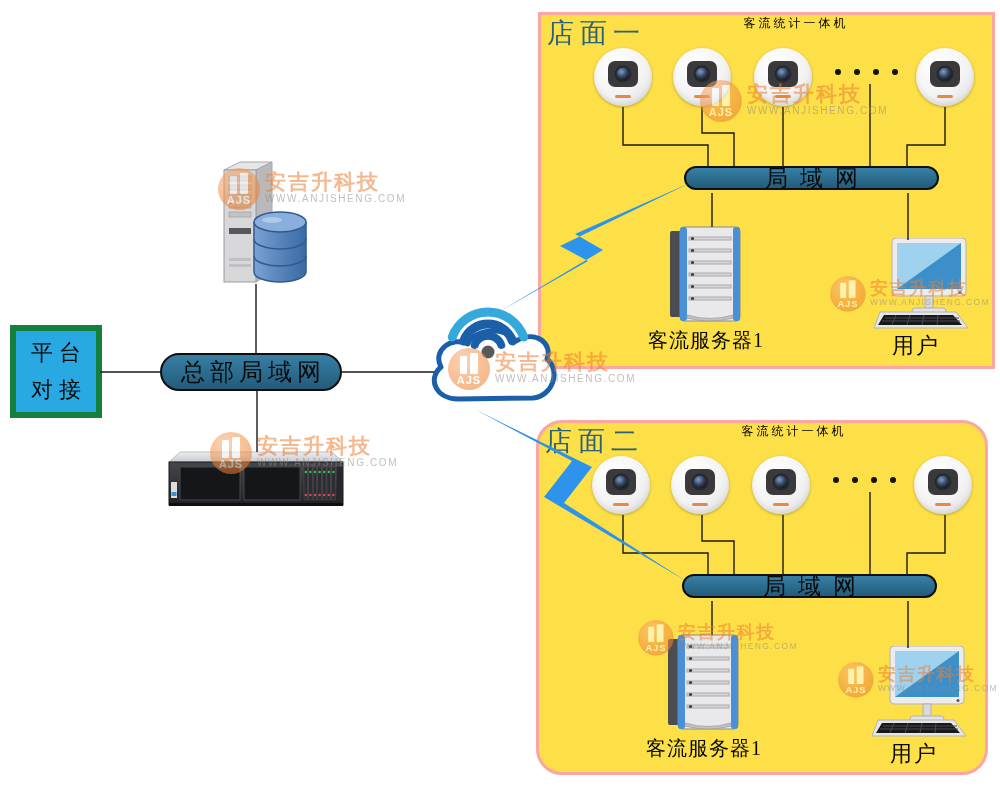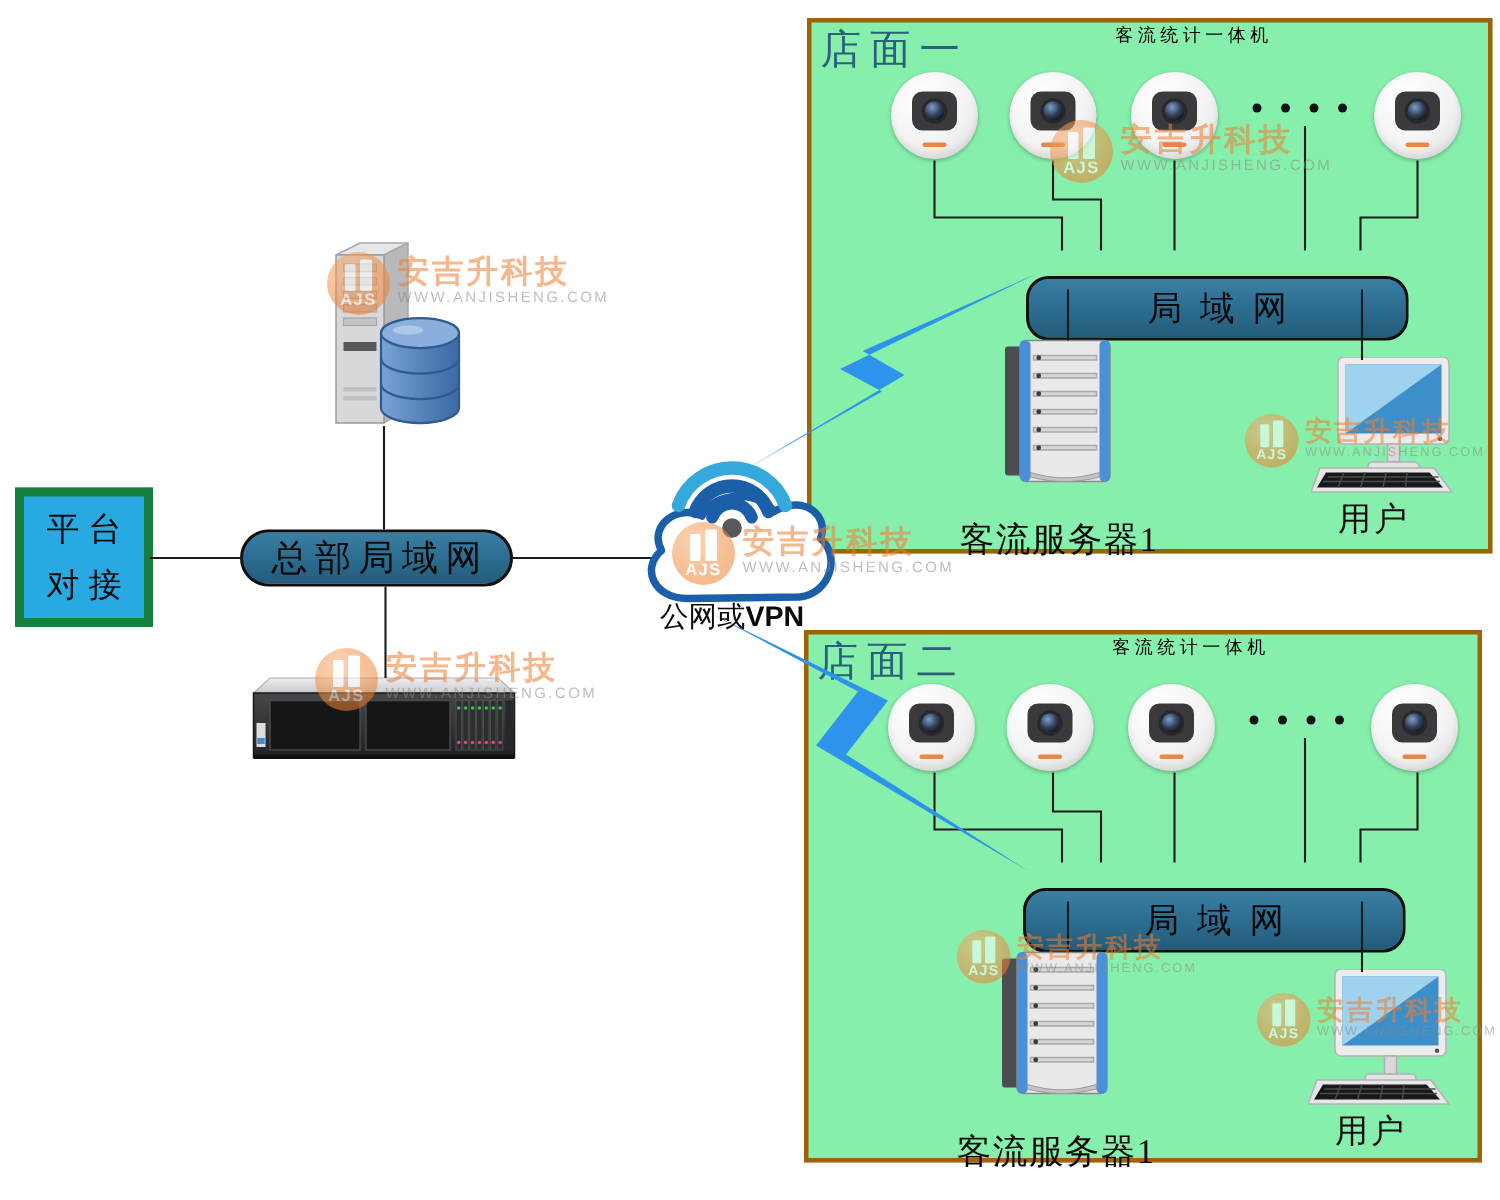--- a/index.html
+++ b/index.html
@@ -1,22 +1,22 @@
 <!DOCTYPE html>
 <html><head>
 <meta charset="utf-8">
 <style>
   html,body{margin:0;padding:0;background:#fff;}
   #canvas{position:relative;width:1000px;height:800px;background:#fff;overflow:hidden;
           font-family:"Liberation Serif",serif;color:#111;}
   
   #wires{position:absolute;left:0;top:0;z-index:5;pointer-events:none;}
   
-  .store-box{position:absolute;width:457px;height:357px;background:#86efac;
-             border:3px solid #a16207;box-sizing:border-box;z-index:1;}
+  .store-box{position:absolute;width:457px;height:357px;background:#fde047;
+             border:3px solid #fca5a5;box-sizing:border-box;z-index:1;}
   #store2{width:452px;height:355px;}
   .store-title{position:absolute;left:6px;top:0;font-size:27px;color:#2A607A;letter-spacing:6px;}
   .cam-title{position:absolute;left:150px;top:0;width:210px;text-align:center;
              font-size:12px;letter-spacing:3px;color:#000;}
   
   .camera{position:absolute;width:58px;height:58px;border-radius:50%;
           background:radial-gradient(circle at 35% 28%,#ffffff 0%,#f3f3f3 55%,#d9d9d9 100%);
           box-shadow:0 1px 3px rgba(0,0,0,.28), inset 0 -3px 4px rgba(0,0,0,.07);}
   .camera .lens-housing{position:absolute;left:50%;top:44%;transform:translate(-50%,-50%);
           width:30px;height:26px;border-radius:7px;background:#3a3a3c;}
@@ -24,36 +24,36 @@
           width:13px;height:13px;border-radius:50%;border:2px solid #27282c;
           background:radial-gradient(circle at 38% 32%,#7d9fcc 0%,#33415a 45%,#14161a 80%);}
   .camera .cam-brand{position:absolute;left:50%;bottom:8px;transform:translateX(-50%);
           width:16px;height:3px;border-radius:2px;background:#e98744;}
   .cam-dots{position:absolute;left:294px;top:54px;display:flex;gap:13px;}
   .cam-dots i{width:6px;height:6px;border-radius:50%;background:#141414;}
   
   .lan-pill{position:absolute;background:linear-gradient(180deg,#3a7fa3 0%,#2E7194 40%,#245b7a 100%);
             border:2.5px solid #0f0f0f;border-radius:15px;box-sizing:border-box;
             display:flex;align-items:center;justify-content:center;}
-  .store-lan{left:143px;top:151px;width:255px;height:43px;margin-top:18px;}
+  .store-lan{left:143px;top:151px;width:255px;height:24px;}
   .lan-pill span{font-size:23px;letter-spacing:12px;text-indent:12px;color:#0a0a0a;}
   #hq-lan{left:160px;top:353px;width:182px;height:38px;border-radius:19px;z-index:2;}
   #hq-lan span{font-size:24px;letter-spacing:5px;text-indent:5px;}
   
   #platform-box{position:absolute;left:10px;top:325px;width:92px;height:93px;background:#29A9E1;
             border:6px solid #15803d;box-sizing:border-box;z-index:2;display:flex;flex-direction:column;
             align-items:center;justify-content:space-evenly;}
   #platform-box div{font-size:22px;letter-spacing:6px;text-indent:6px;color:#0a0a0a;}
   
   .lbl{position:absolute;text-align:center;color:#0a0a0a;z-index:6;}
   #hq-analysis-lbl{left:172px;top:140px;width:175px;font-size:19px;letter-spacing:2px;}
   #datacenter-lbl{left:152px;top:518px;width:210px;font-size:19px;letter-spacing:1px;}
   #cloud-lbl{left:424px;top:398px;width:128px;font-size:19px;z-index:6;}
   #cloud-lbl .en{font-family:"Liberation Sans",sans-serif;font-weight:bold;font-size:19px;}
-  .server-lbl{left:80px;top:312px;width:170px;font-size:23px;letter-spacing:1px;margin-top:17px;}
+  .server-lbl{left:80px;top:312px;width:170px;font-size:20px;letter-spacing:1px;}
   .user-lbl{left:320px;top:316px;width:110px;font-size:22px;letter-spacing:2px;}
   
   .abs{position:absolute;z-index:4;}
   .tower-icon{left:129px;top:210px;}
   .pc-icon{left:333px;top:223px;}
   
   .wm{position:absolute;display:flex;align-items:flex-start;gap:5px;opacity:.55;z-index:10;pointer-events:none;}
   .wm.sm{transform:scale(.85);transform-origin:left top;}
   .wm-logo{position:relative;flex:none;width:42px;height:42px;border-radius:50%;
            background:radial-gradient(circle at 38% 30%,#f9b077 0%,#f08a3c 55%,#ec7322 100%);}
@@ -144,21 +144,21 @@
           <line x1="22" y1="77" x2="18" y2="87"></line>
             <line x1="36" y1="77" x2="33" y2="87"></line>
           <line x1="50" y1="77" x2="48" y2="87"></line>
             <line x1="64" y1="77" x2="63" y2="87"></line>
         </g>
       </svg>
     </div>
     <div class="lbl user-lbl">用户</div>
   </div>
 
-  <div class="store-box" id="store2" style="left:536px;top:420px;">
+  <div class="store-box" id="store2" style="left:536px;top:420px;border-radius:26px;">
     <div class="store-title">店面二</div>
     <div class="cam-title">客流统计一体机</div>
     <div class="camera" style="left:53px;top:33px;">
         <div class="lens-housing"></div>
         <div class="lens"></div>
         <div class="cam-brand"></div>
       </div>
     <div class="camera" style="left:132px;top:33px;">
         <div class="lens-housing"></div>
         <div class="lens"></div>
@@ -343,21 +343,20 @@
         <circle cx="153.6" cy="45" r="1.2"></circle>
           <circle cx="158.2" cy="45" r="1.2"></circle>
           <circle cx="162.8" cy="45" r="1.2"></circle>
           <circle cx="167.4" cy="45" r="1.2"></circle>
       </g>
       <rect x="171" y="17" width="5" height="33" fill="#27282b"></rect>
       <rect x="3" y="53" width="174" height="3" fill="#0e0f10"></rect>
     </svg>
   </div>
 
-  <div class="lbl" id="cloud-lbl"><span>公网或</span><span class="en">VPN</span></div>
 
   <div class="wm" style="left:218px;top:168px;">
     <div class="wm-logo">
         <span class="wm-ajs">AJS</span>
       </div>
     <div class="wm-text">
         <span class="wm-name">安吉升科技</span>
         <span class="wm-url">WWW.ANJISHENG.COM</span>
       </div>
   </div>

